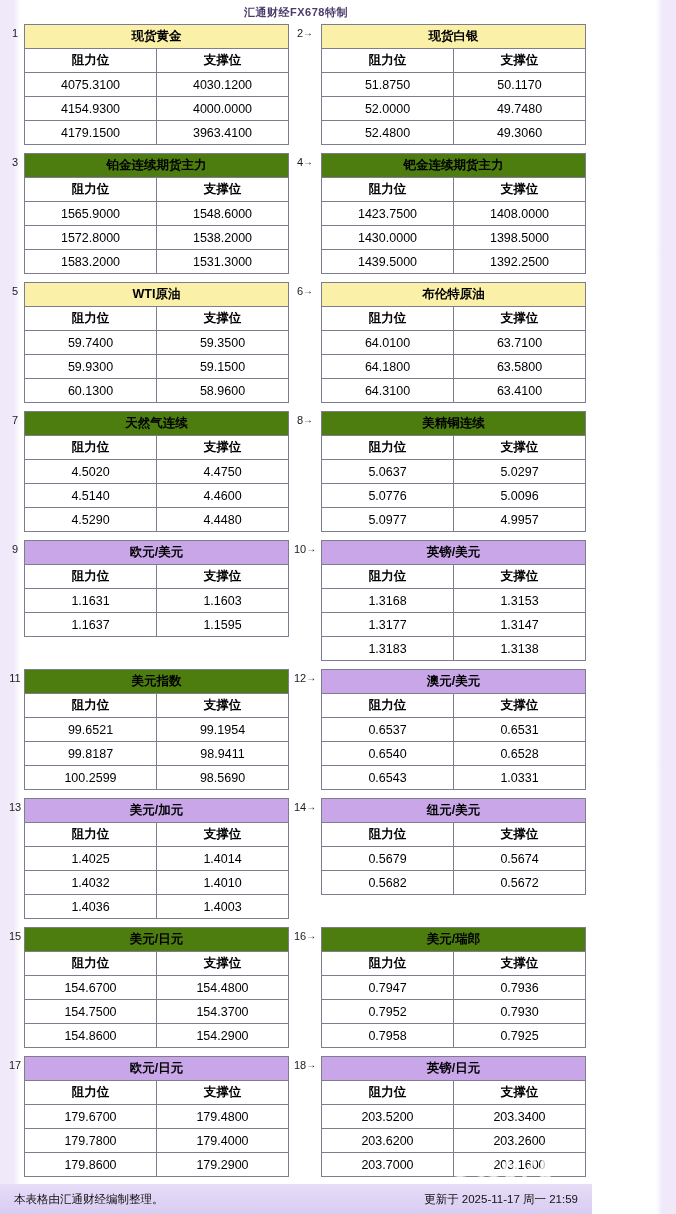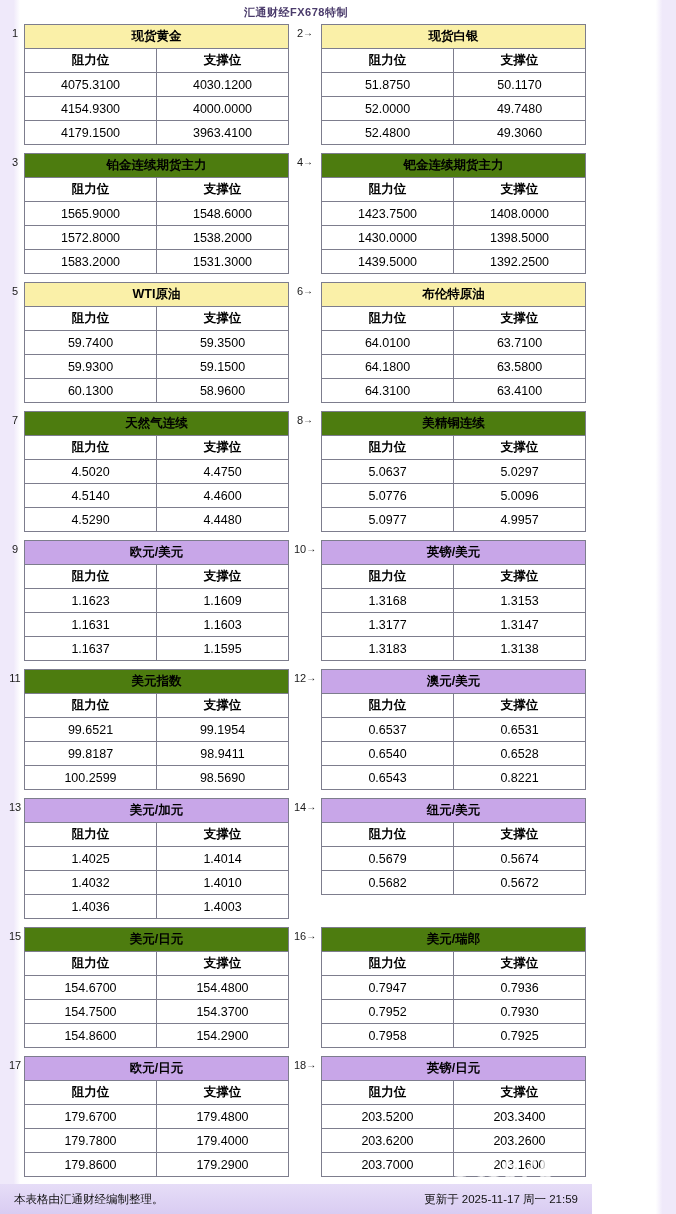--- a/index.html
+++ b/index.html
@@ -323,24 +323,20 @@
     <tbody>
             <tr>
               <td class="title t-purple" colspan="2">欧元/美元</td>
             </tr>
     <tr>
       <td class="hdr">阻力位</td>
       <td class="hdr">支撑位</td>
     </tr>
 
     <tr>
-      <td class="val">1.1623</td>
-      <td class="val">1.1609</td>
-    </tr>
-    <tr>
       <td class="val">1.1631</td>
       <td class="val">1.1603</td>
     </tr>
     <tr>
       <td class="val">1.1637</td>
       <td class="val">1.1595</td>
     </tr>
   </tbody>
         </table>
       </div>
@@ -417,21 +413,21 @@
     <tr>
       <td class="val">0.6537</td>
       <td class="val">0.6531</td>
     </tr>
     <tr>
       <td class="val">0.6540</td>
       <td class="val">0.6528</td>
     </tr>
     <tr>
       <td class="val">0.6543</td>
-      <td class="val">0.8221</td>
+      <td class="val">1.0331</td>
     </tr>
   </tbody>
         </table>
       </div>
       <div class="rowgap"></div>
       <div class="rowgap"></div>
       <div class="rowgap"></div>
       <div class="rowgap"></div>
       <div class="idx">13</div>
       <div class="block">

